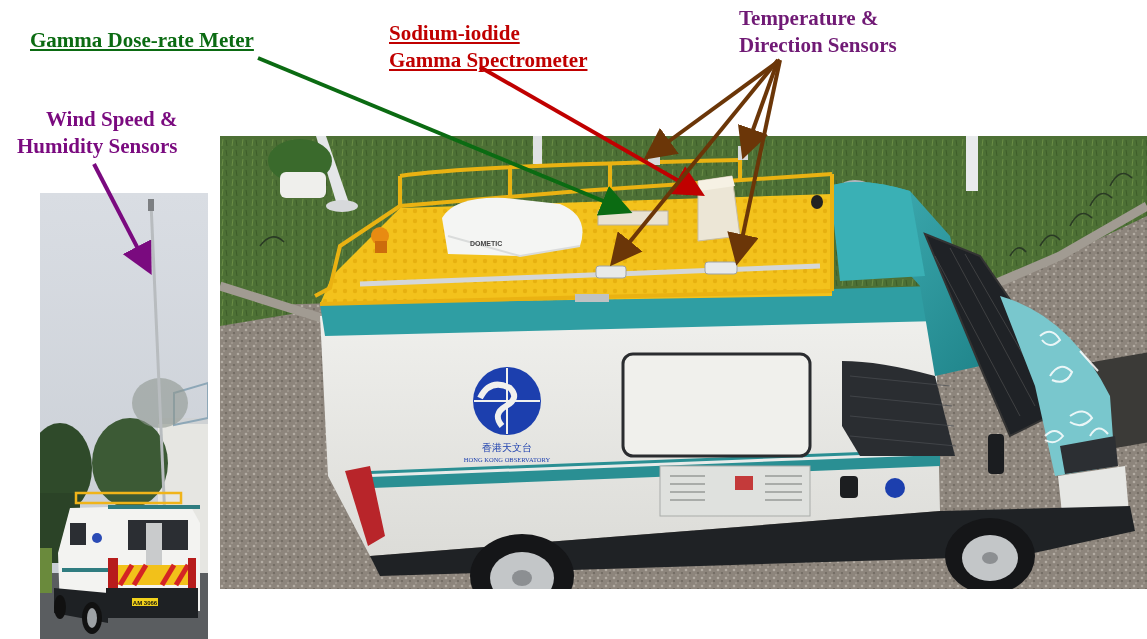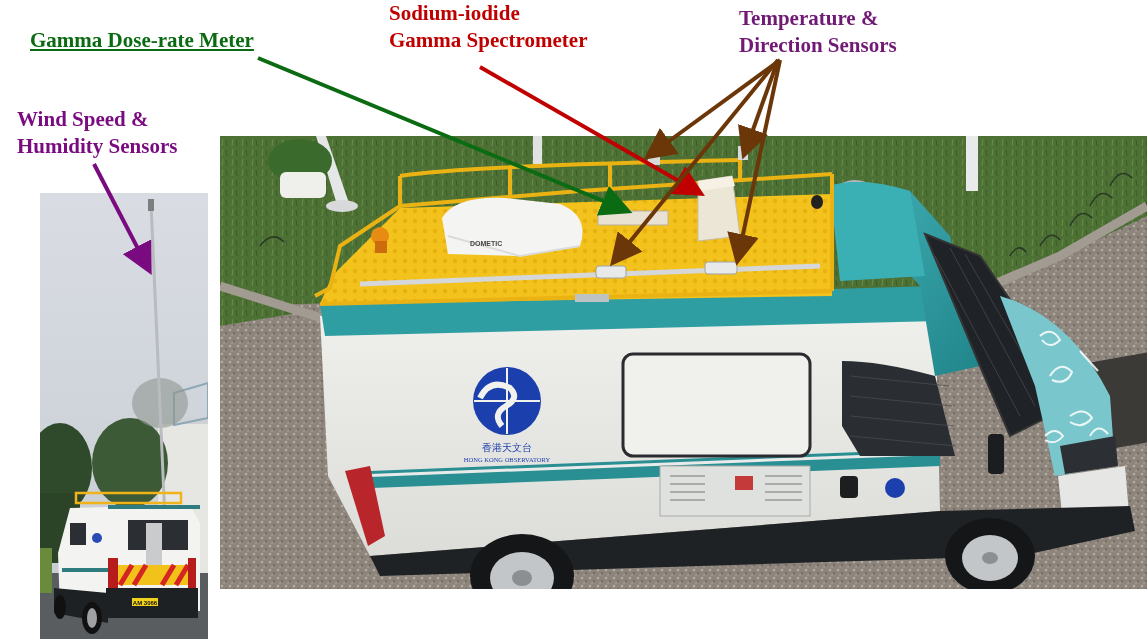--- a/index.html
+++ b/index.html
@@ -1,22 +1,22 @@
 <!DOCTYPE html>
 <html><head>
 <meta charset="utf-8">
 <style>
   html, body { margin:0; padding:0; background:#ffffff; }
   body { width:1147px; height:639px; position:relative; overflow:hidden;
          font-family:"Liberation Serif","DejaVu Serif",serif; }
   .label { position:absolute; font-weight:bold; font-size:21px; line-height:27px; white-space:nowrap; }
   .lbl-gamma { left:30px; top:27px; color:#0b6b12;text-decoration:underline; }
-  .lbl-nai   { left:389px; top:0; color:#c00000; }
+  .lbl-nai   { left:389px; top:20px; color:#c00000;text-decoration:underline; }
   .lbl-temp  { left:739px; top:5px; color:#701a75; }
-  .lbl-wind  { left:17px; top:106px; color:#7a0a7f; text-align:left; }
+  .lbl-wind  { left:17px; top:106px; color:#7a0a7f; text-align:right; }
   .photo { position:absolute; overflow:hidden; }
   .photo-mast { left:40px; top:193px; width:168px; height:446px; }
   .photo-van  { left:220px; top:136px; width:927px; height:453px; }
   svg { display:block; }
   .arrows { position:absolute; left:0; top:0; width:1147px; height:639px; pointer-events:none; }
 </style>
 </head>
 <body>
 
 <div class="label lbl-gamma">Gamma  Dose-rate Meter</div>

